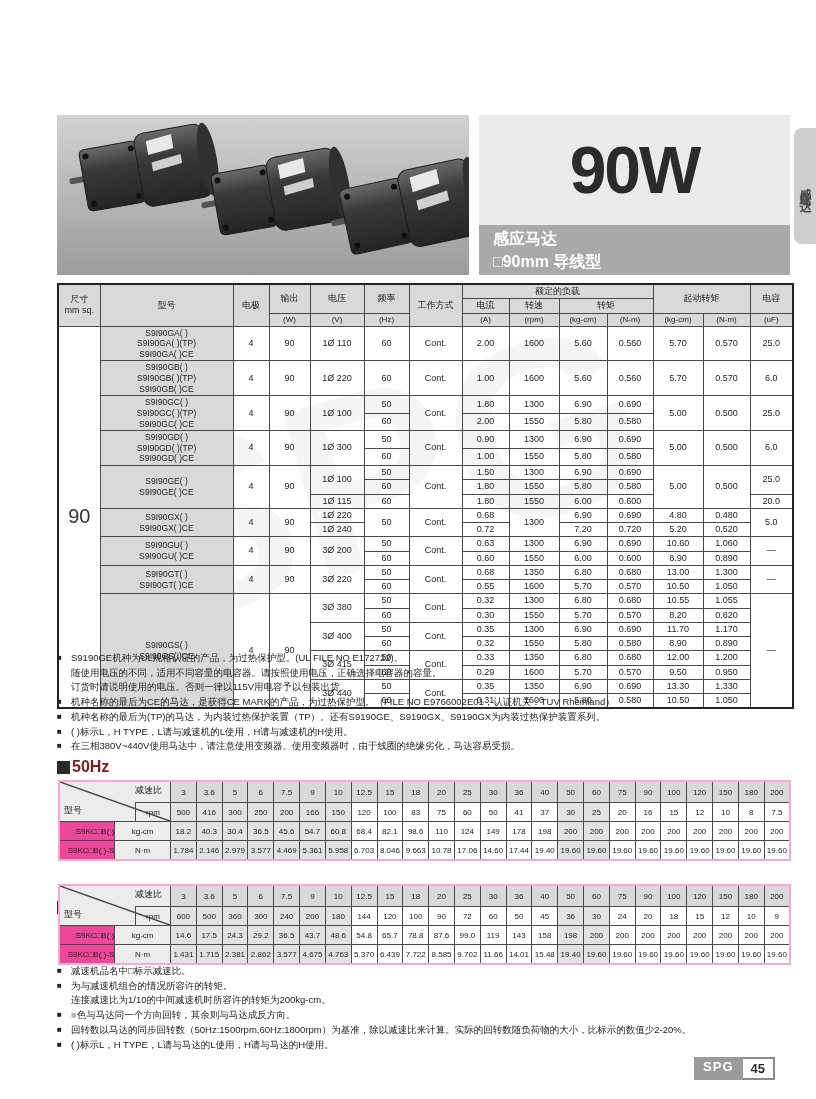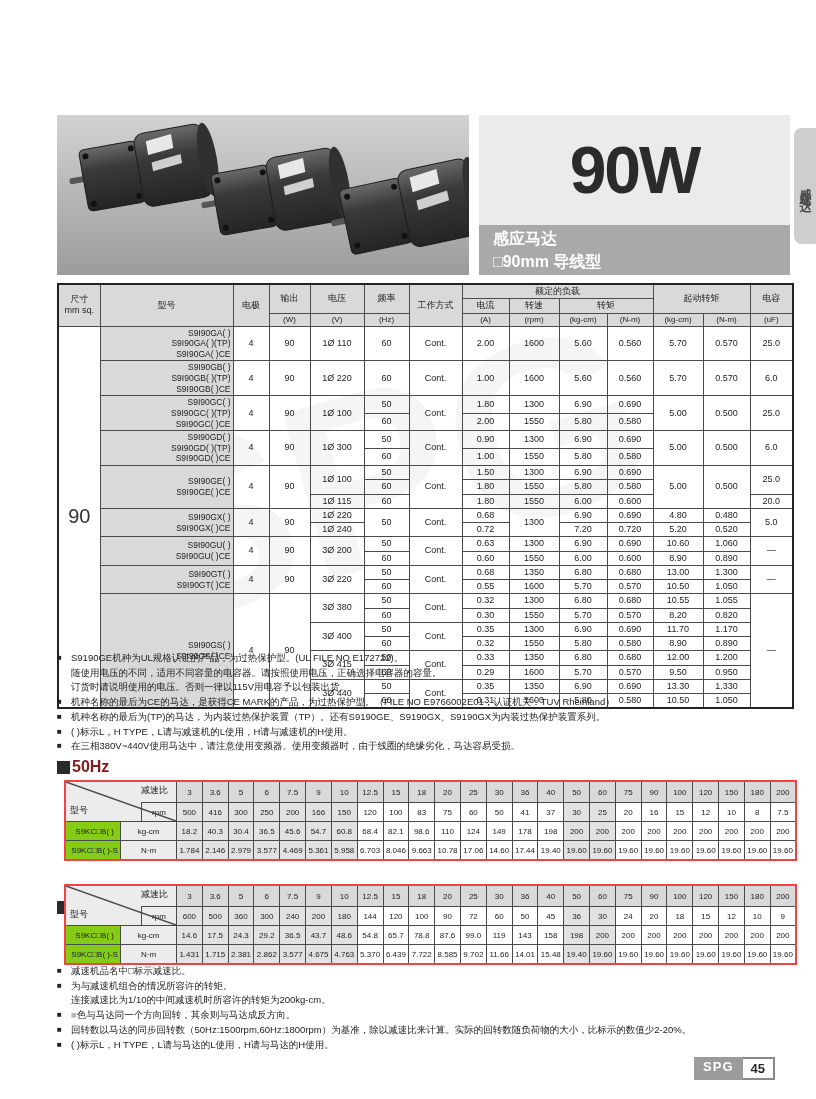--- a/index.html
+++ b/index.html
@@ -26,44 +26,44 @@
   .wm{position:absolute;left:120px;top:330px;font-size:250px;font-weight:bold;color:rgba(120,120,120,0.07);
       transform:rotate(-16deg);pointer-events:none;user-select:none;}
 
   
   table{border-collapse:collapse;table-layout:fixed;}
   .spec{position:absolute;left:57px;top:283px;width:733px;font-size:9px;}
   .spec th,.spec td{border:1px solid #4a4a4a;padding:1px 2px;text-align:center;vertical-align:middle;
                     white-space:pre-line;line-height:1.25;font-weight:normal;overflow:hidden;}
   .spec th{background:#d9d9d9;font-size:9px;}
   .spec th.u{font-size:8px;}
-  .spec td.model{background:#d9d9d9;text-align:right;font-size:8.5px;}
+  .spec td.model{background:#d9d9d9;text-align:center;font-size:8.5px;}
   .spec td.size{font-size:20px;color:#333;background:#fff;}
   .spec{border:2px solid #222;}
 
   
   .notes{position:absolute;left:57px;width:733px;font-size:9.5px;line-height:1.55;color:#222;}
   .note-line{display:flex;}
   .note-line .bullet{width:14px;flex:none;font-size:8px;line-height:1.8;}
   .note-line .indent{width:14px;flex:none;}
   .note-line .sq{color:#b5b5b5;}
 
   
   .hztitle{position:absolute;left:57px;display:flex;align-items:center;font-weight:bold;font-size:16px;color:#7f1d1d;}
   .hztitle .blk{width:13px;height:13px;background:#2a2a2a;display:inline-block;margin-right:2px;}
 
   
-  .gear{position:absolute;left:64px;width:733px;font-size:8px;border:2px solid #ef4444;}
+  .gear{position:absolute;left:58px;width:733px;font-size:8px;border:2px solid #f9a8d4;}
   .gear th,.gear td{border:1px solid #4a4a4a;padding:1px 0;text-align:center;vertical-align:middle;
                     font-weight:normal;overflow:hidden;}
   .gear th{background:#d9d9d9;}
   .gear th.rh{height:18px;}
   .gear td{height:16px;background:#fff;}
   .gear td.sh{background:#e2e2e2;}
-  .gear th.ml{width:76px;background:#84cc16;font-size:8px;text-align:center;padding-left:3px;}
+  .gear th.ml{width:76px;background:#ec4899;font-size:8px;text-align:right;padding-left:3px;}
   .gear th.mu{width:34px;background:#ececec;font-size:8px;}
   .gear th.diag{width:110px;position:relative;background:#ececec;padding:0;}
   .diag .dline{position:absolute;left:0;top:0;width:100%;height:100%;}
   .diag .lbl-ratio{position:absolute;right:8px;top:2px;font-size:9px;}
   .diag .lbl-model{position:absolute;left:4px;bottom:4px;font-size:9px;}
   .diag .rpmbox{position:absolute;right:0;bottom:0;width:34px;height:18px;border-left:1px solid #4a4a4a;
                 border-top:1px solid #4a4a4a;display:flex;align-items:center;justify-content:center;font-size:8px;}
 
   
   .footer{position:absolute;top:1057px;right:41px;display:flex;align-items:stretch;font-weight:bold;}

